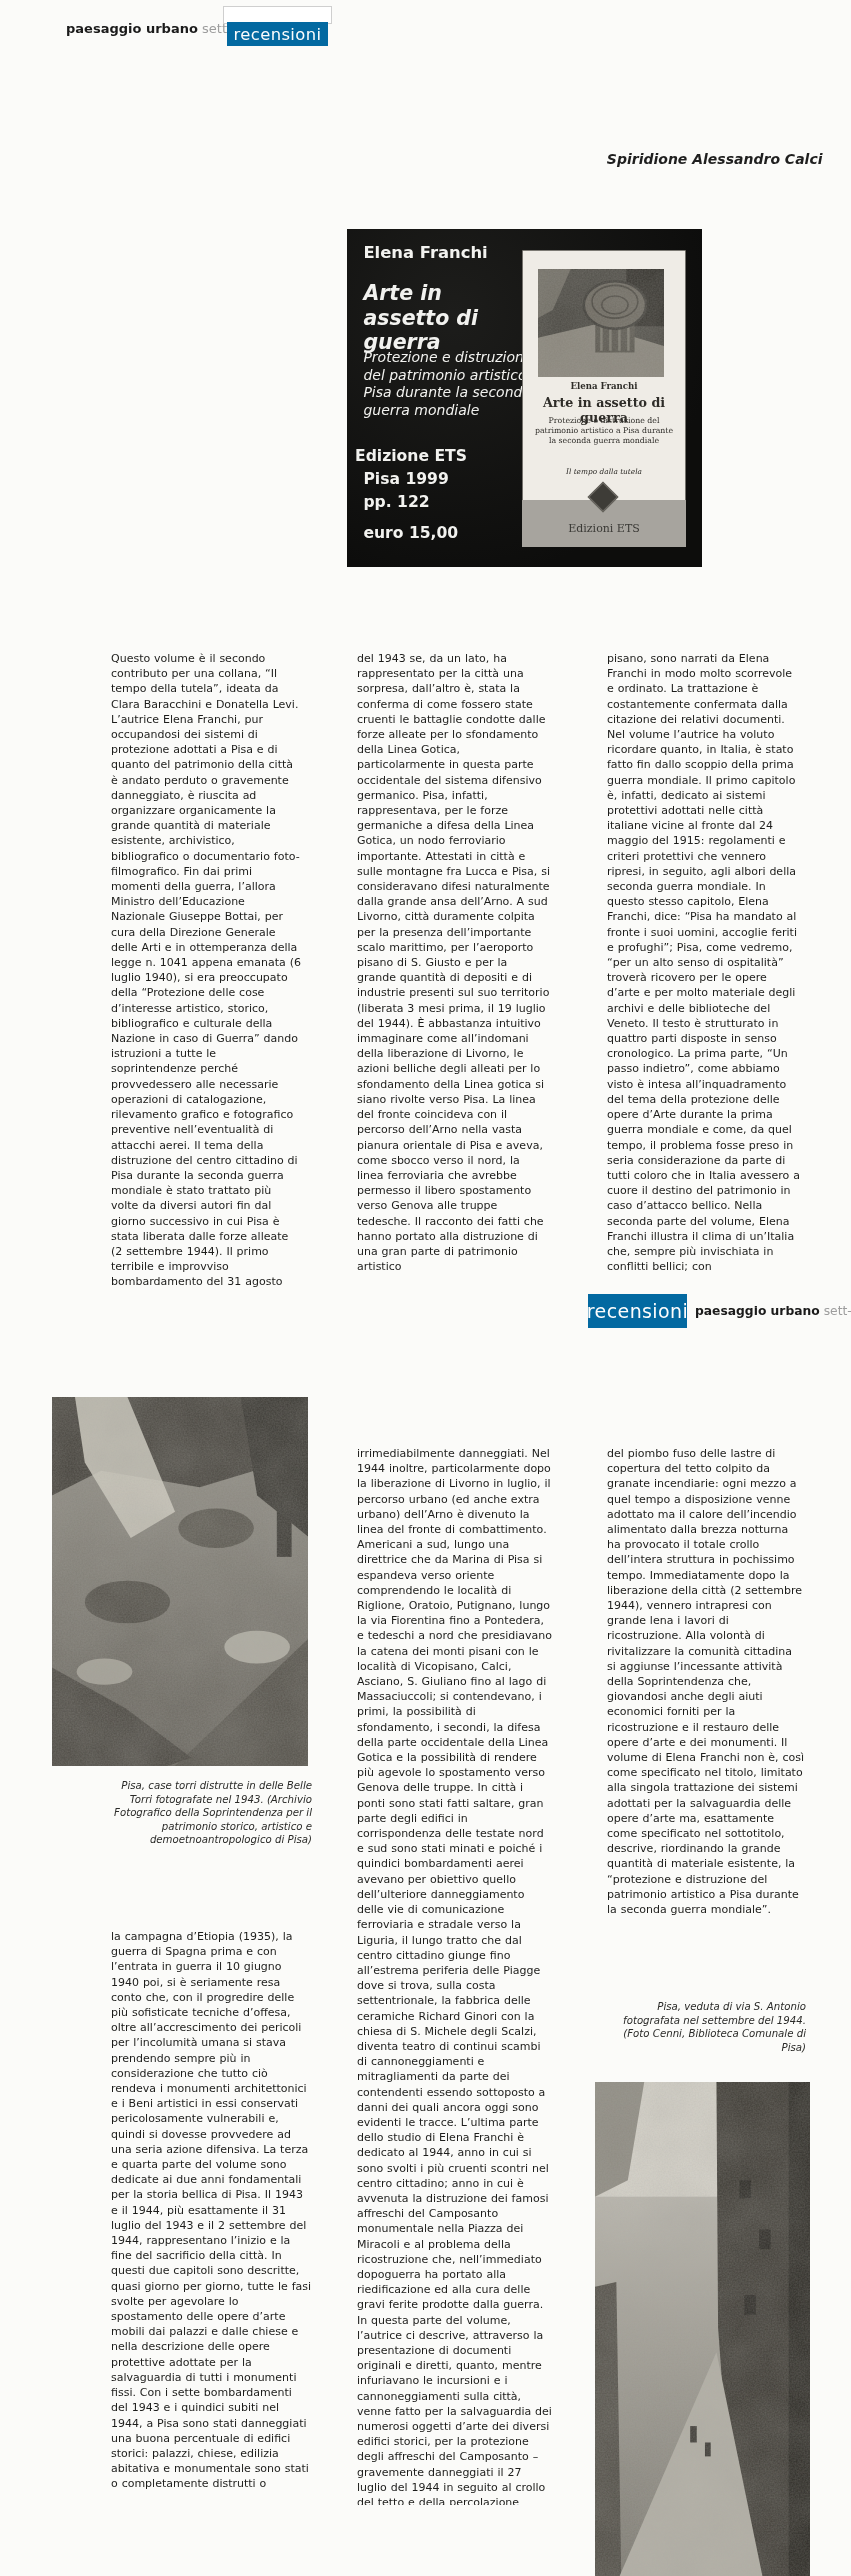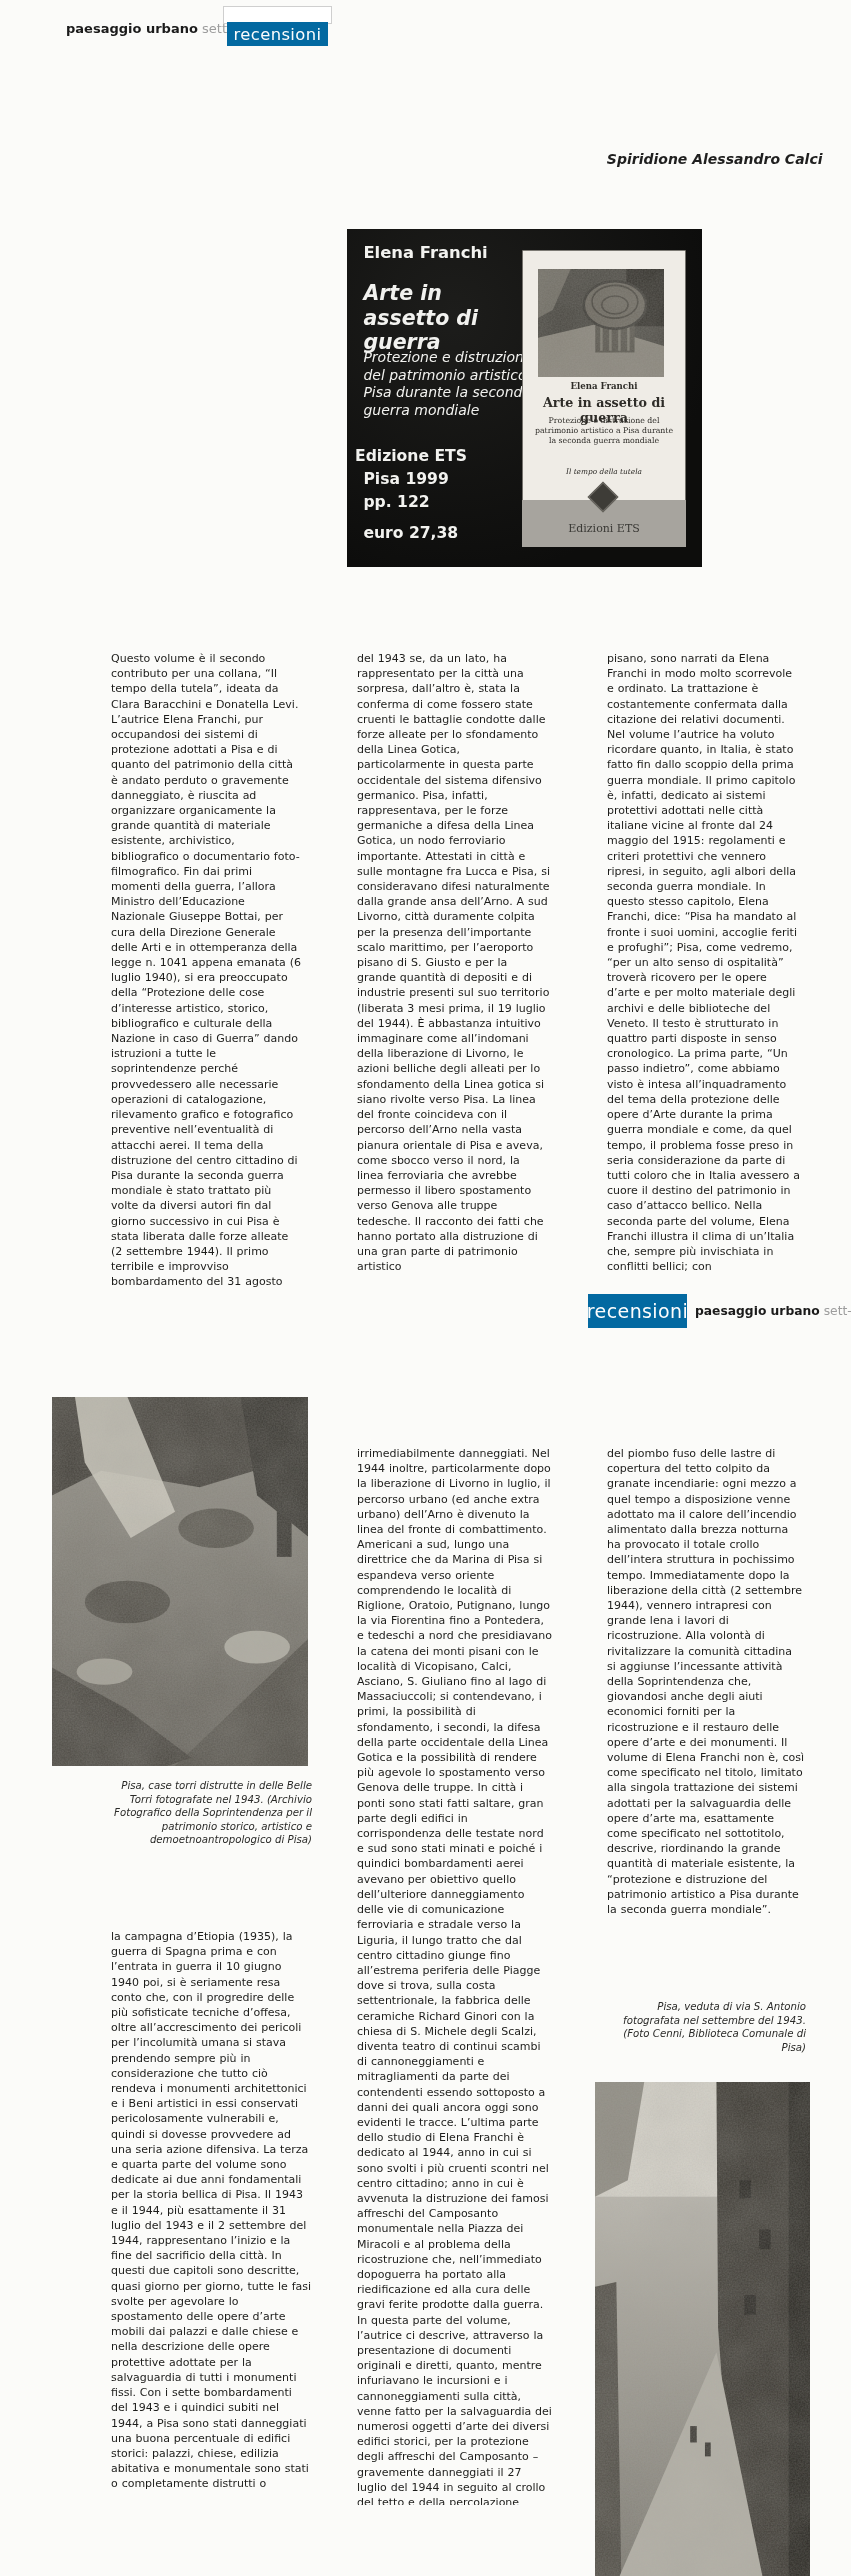--- a/index.html
+++ b/index.html
@@ -61,21 +61,21 @@
 
 <div class="abs byline" style="right:29.5px;top:151px">Spiridione Alessandro Calci</div>
 
 <div class="abs book-box" style="left:347px;top:229px;width:355px;height:338px">
   <div class="abs bb-author" style="left:16.4px;top:14px">Elena Franchi</div>
   <div class="abs bb-title" style="left:16.4px;top:52px">Arte in assetto di guerra</div>
   <div class="abs bb-sub" style="left:16.4px;top:120px">Protezione e distruzione del patrimonio artistico a Pisa durante la seconda guerra mondiale</div>
   <div class="abs bb-small" style="left:8px;top:218px">Edizione ETS</div>
   <div class="abs bb-small" style="left:16.4px;top:241px">Pisa 1999</div>
   <div class="abs bb-small" style="left:16.4px;top:264px">pp. 122</div>
-  <div class="abs bb-small" style="left:16.4px;top:295px">euro 27,38</div>
+  <div class="abs bb-small" style="left:16.4px;top:295px">euro 15,00</div>
 
   <div class="abs cover" style="left:175px;top:20.5px;width:164px;height:297px">
     <svg class="photo abs" style="left:15.6px;top:19px" width="126" height="108" viewBox="0 0 154 132" preserveAspectRatio="none">
       <rect width="154" height="132" fill="#494741"></rect>
       <polygon points="0,132 0,84 68,68 154,94 154,132" fill="#8a867c"></polygon>
       <rect x="108" y="0" width="46" height="70" fill="#2c2a25"></rect>
       <polygon points="0,0 40,0 18,50 0,60" fill="#6f6c63"></polygon>
       <rect x="70" y="60" width="48" height="42" fill="#55524a"></rect>
       <rect x="76" y="62" width="3" height="38" fill="#7d7a70"></rect>
       <rect x="87" y="62" width="3" height="38" fill="#7d7a70"></rect>
@@ -83,21 +83,21 @@
       <rect x="109" y="62" width="3" height="38" fill="#7d7a70"></rect>
       <ellipse cx="94" cy="44" rx="38" ry="29" fill="#6b675e" stroke="#3b3934" stroke-width="3"></ellipse>
       <ellipse cx="94" cy="40" rx="28" ry="20" fill="none" stroke="#45423b" stroke-width="2"></ellipse>
       <ellipse cx="94" cy="44" rx="16" ry="11" fill="none" stroke="#45423b" stroke-width="2"></ellipse>
       <rect width="154" height="132" filter="url(#blotch)" opacity="0.5"></rect>
       <rect width="154" height="132" filter="url(#grain)" opacity="0.45"></rect>
     </svg>
     <div class="abs cover-text cover-author" style="top:131px">Elena Franchi</div>
     <div class="abs cover-text cover-title" style="top:145px">Arte in assetto di guerra</div>
     <div class="abs cover-text cover-sub" style="top:166px">Protezione e distruzione del patrimonio artistico a Pisa durante la seconda guerra mondiale</div>
-    <div class="abs cover-text cover-series" style="top:217px">Il tempo della tutela</div>
+    <div class="abs cover-text cover-series" style="top:217px">Il tempo dalla tutela</div>
     <div class="abs cover-band" style="left:0;top:250px;width:164px;height:47px"></div>
     <div class="abs diamond" style="left:70px;top:236px"></div>
     <div class="abs cover-text" style="top:272px;font-size:11px;color:#3b3a36">Edizioni ETS</div>
   </div>
 </div>
 
 <div class="abs article" style="left:111px;top:603px;width:190px;height:647px">Questo volume è il secondo contributo per una collana, “Il tempo della tutela”, ideata da Clara Baracchini e Donatella Levi. L’autrice Elena Franchi, pur occupandosi dei sistemi di protezione adottati a Pisa e di quanto del patrimonio della città è andato perduto o gravemente danneggiato, è riuscita ad organizzare organicamente la grande quantità di materiale esistente, archivistico, bibliografico o documentario foto-filmografico. Fin dai primi momenti della guerra, l’allora Ministro dell’Educazione Nazionale Giuseppe Bottai, per cura della Direzione Generale delle Arti e in ottemperanza della legge n. 1041 appena emanata (6 luglio 1940), si era preoccupato della “Protezione delle cose d’interesse artistico, storico, bibliografico e culturale della Nazione in caso di Guerra” dando istruzioni a tutte le soprintendenze perché provvedessero alle necessarie operazioni di catalogazione, rilevamento grafico e fotografico preventive nell’eventualità di attacchi aerei. Il tema della distruzione del centro cittadino di Pisa durante la seconda guerra mondiale è stato trattato più volte da diversi autori fin dal giorno successivo in cui Pisa è stata liberata dalle forze alleate (2 settembre 1944). Il primo terribile e improvviso bombardamento del 31 agosto</div>
 <div class="abs article" style="left:357px;top:603px;width:193px;height:647px">del 1943 se, da un lato, ha rappresentato per la città una sorpresa, dall’altro è, stata la conferma di come fossero state cruenti le battaglie condotte dalle forze alleate per lo sfondamento della Linea Gotica, particolarmente in questa parte occidentale del sistema difensivo germanico. Pisa, infatti, rappresentava, per le forze germaniche a difesa della Linea Gotica, un nodo ferroviario importante. Attestati in città e sulle montagne fra Lucca e Pisa, si consideravano difesi naturalmente dalla grande ansa dell’Arno. A sud Livorno, città duramente colpita per la presenza dell’importante scalo marittimo, per l’aeroporto pisano di S. Giusto e per la grande quantità di depositi e di industrie presenti sul suo territorio (liberata 3 mesi prima, il 19 luglio del 1944). È abbastanza intuitivo immaginare come all’indomani della liberazione di Livorno, le azioni belliche degli alleati per lo sfondamento della Linea gotica si siano rivolte verso Pisa. La linea del fronte coincideva con il percorso dell’Arno nella vasta pianura orientale di Pisa e aveva, come sbocco verso il nord, la linea ferroviaria che avrebbe permesso il libero spostamento verso Genova alle truppe tedesche. Il racconto dei fatti che hanno portato alla distruzione di una gran parte di patrimonio artistico</div>
 <div class="abs article" style="left:607px;top:603px;width:195px;height:647px">pisano, sono narrati da Elena Franchi in modo molto scorrevole e ordinato. La trattazione è costantemente confermata dalla citazione dei relativi documenti. Nel volume l’autrice ha voluto ricordare quanto, in Italia, è stato fatto fin dallo scoppio della prima guerra mondiale. Il primo capitolo è, infatti, dedicato ai sistemi protettivi adottati nelle città italiane vicine al fronte dal 24 maggio del 1915: regolamenti e criteri protettivi che vennero ripresi, in seguito, agli albori della seconda guerra mondiale. In questo stesso capitolo, Elena Franchi, dice: “Pisa ha mandato al fronte i suoi uomini, accoglie feriti e profughi”; Pisa, come vedremo, “per un alto senso di ospitalità” troverà ricovero per le opere d’arte e per molto materiale degli archivi e delle biblioteche del Veneto. Il testo è strutturato in quattro parti disposte in senso cronologico. La prima parte, “Un passo indietro”, come abbiamo visto è intesa all’inquadramento del tema della protezione delle opere d’Arte durante la prima guerra mondiale e come, da quel tempo, il problema fosse preso in seria considerazione da parte di tutti coloro che in Italia avessero a cuore il destino del patrimonio in caso d’attacco bellico. Nella seconda parte del volume, Elena Franchi illustra il clima di un’Italia che, sempre più invischiata in conflitti bellici; con</div>
 
@@ -127,21 +127,21 @@
   <polygon points="0,450 0,330 90,380 170,440 140,450" fill="#47443e"></polygon>
   <rect width="312" height="450" filter="url(#blotch)" opacity="0.55"></rect>
   <rect width="312" height="450" filter="url(#grain)" opacity="0.5"></rect>
 </svg>
 <div class="abs caption" style="left:105px;top:1779px;width:207px">Pisa, case torri distrutte in delle Belle Torri fotografate nel 1943. (Archivio Fotografico della Soprintendenza per il patrimonio storico, artistico e demoetnoantropologico di Pisa)</div>
 
 <div class="abs article" style="left:111px;top:1881px;width:201px;height:613px">la campagna d’Etiopia (1935), la guerra di Spagna prima e con l’entrata in guerra il 10 giugno 1940 poi, si è seriamente resa conto che, con il progredire delle più sofisticate tecniche d’offesa, oltre all’accrescimento dei pericoli per l’incolumità umana si stava prendendo sempre più in considerazione che tutto ciò rendeva i monumenti architettonici e i Beni artistici in essi conservati pericolosamente vulnerabili e, quindi si dovesse provvedere ad una seria azione difensiva. La terza e quarta parte del volume sono dedicate ai due anni fondamentali per la storia bellica di Pisa. Il 1943 e il 1944, più esattamente il 31 luglio del 1943 e il 2 settembre del 1944, rappresentano l’inizio e la fine del sacrificio della città. In questi due capitoli sono descritte, quasi giorno per giorno, tutte le fasi svolte per agevolare lo spostamento delle opere d’arte mobili dai palazzi e dalle chiese e nella descrizione delle opere protettive adottate per la salvaguardia di tutti i monumenti fissi. Con i sette bombardamenti del 1943 e i quindici subiti nel 1944, a Pisa sono stati danneggiati una buona percentuale di edifici storici: palazzi, chiese, edilizia abitativa e monumentale sono stati o completamente distrutti o</div>
 <div class="abs article" style="left:357px;top:1398px;width:197px;height:1059px">irrimediabilmente danneggiati. Nel 1944 inoltre, particolarmente dopo la liberazione di Livorno in luglio, il percorso urbano (ed anche extra urbano) dell’Arno è divenuto la linea del fronte di combattimento. Americani a sud, lungo una direttrice che da Marina di Pisa si espandeva verso oriente comprendendo le località di Riglione, Oratoio, Putignano, lungo la via Fiorentina fino a Pontedera, e tedeschi a nord che presidiavano la catena dei monti pisani con le località di Vicopisano, Calci, Asciano, S. Giuliano fino al lago di Massaciuccoli; si contendevano, i primi, la possibilità di sfondamento, i secondi, la difesa della parte occidentale della Linea Gotica e la possibilità di rendere più agevole lo spostamento verso Genova delle truppe. In città i ponti sono stati fatti saltare, gran parte degli edifici in corrispondenza delle testate nord e sud sono stati minati e poiché i quindici bombardamenti aerei avevano per obiettivo quello dell’ulteriore danneggiamento delle vie di comunicazione ferroviaria e stradale verso la Liguria, il lungo tratto che dal centro cittadino giunge fino all’estrema periferia delle Piagge dove si trova, sulla costa settentrionale, la fabbrica delle ceramiche Richard Ginori con la chiesa di S. Michele degli Scalzi, diventa teatro di continui scambi di cannoneggiamenti e mitragliamenti da parte dei contendenti essendo sottoposto a danni dei quali ancora oggi sono evidenti le tracce. L’ultima parte dello studio di Elena Franchi è dedicato al 1944, anno in cui si sono svolti i più cruenti scontri nel centro cittadino; anno in cui è avvenuta la distruzione dei famosi affreschi del Camposanto monumentale nella Piazza dei Miracoli e al problema della ricostruzione che, nell’immediato dopoguerra ha portato alla riedificazione ed alla cura delle gravi ferite prodotte dalla guerra. In questa parte del volume, l’autrice ci descrive, attraverso la presentazione di documenti originali e diretti, quanto, mentre infuriavano le incursioni e i cannoneggiamenti sulla città, venne fatto per la salvaguardia dei numerosi oggetti d’arte dei diversi edifici storici, per la protezione degli affreschi del Camposanto – gravemente danneggiati il 27 luglio del 1944 in seguito al crollo del tetto e della percolazione</div>
 <div class="abs article" style="left:607px;top:1398px;width:197px;height:551px">del piombo fuso delle lastre di copertura del tetto colpito da granate incendiarie: ogni mezzo a quel tempo a disposizione venne adottato ma il calore dell’incendio alimentato dalla brezza notturna ha provocato il totale crollo dell’intera struttura in pochissimo tempo. Immediatamente dopo la liberazione della città (2 settembre 1944), vennero intrapresi con grande lena i lavori di ricostruzione. Alla volontà di rivitalizzare la comunità cittadina si aggiunse l’incessante attività della Soprintendenza che, giovandosi anche degli aiuti economici forniti per la ricostruzione e il restauro delle opere d’arte e dei monumenti. Il volume di Elena Franchi non è, così come specificato nel titolo, limitato alla singola trattazione dei sistemi adottati per la salvaguardia delle opere d’arte ma, esattamente come specificato nel sottotitolo, descrive, riordinando la grande quantità di materiale esistente, la “protezione e distruzione del patrimonio artistico a Pisa durante la seconda guerra mondiale”.</div>
 
-<div class="abs caption" style="left:599px;top:2000px;width:207px">Pisa, veduta di via S. Antonio fotografata nel settembre del 1943. (Foto Cenni, Biblioteca Comunale di Pisa)</div>
+<div class="abs caption" style="left:599px;top:2000px;width:207px">Pisa, veduta di via S. Antonio fotografata nel settembre del 1944. (Foto Cenni, Biblioteca Comunale di Pisa)</div>
 <svg class="photo abs" style="left:595px;top:2082px" width="215" height="494" viewBox="0 0 262 603" preserveAspectRatio="none">
   <defs>
     <linearGradient id="sg" x1="0" y1="0" x2="0" y2="1">
       <stop offset="0" stop-color="#cfccc4"></stop>
         <stop offset="0.5" stop-color="#a5a299"></stop>
         <stop offset="1" stop-color="#7c7971"></stop>
     </linearGradient>
   </defs>
   <rect width="262" height="603" fill="url(#sg)"></rect>
   <rect x="0" y="0" width="262" height="140" fill="#d9d6cd"></rect>

